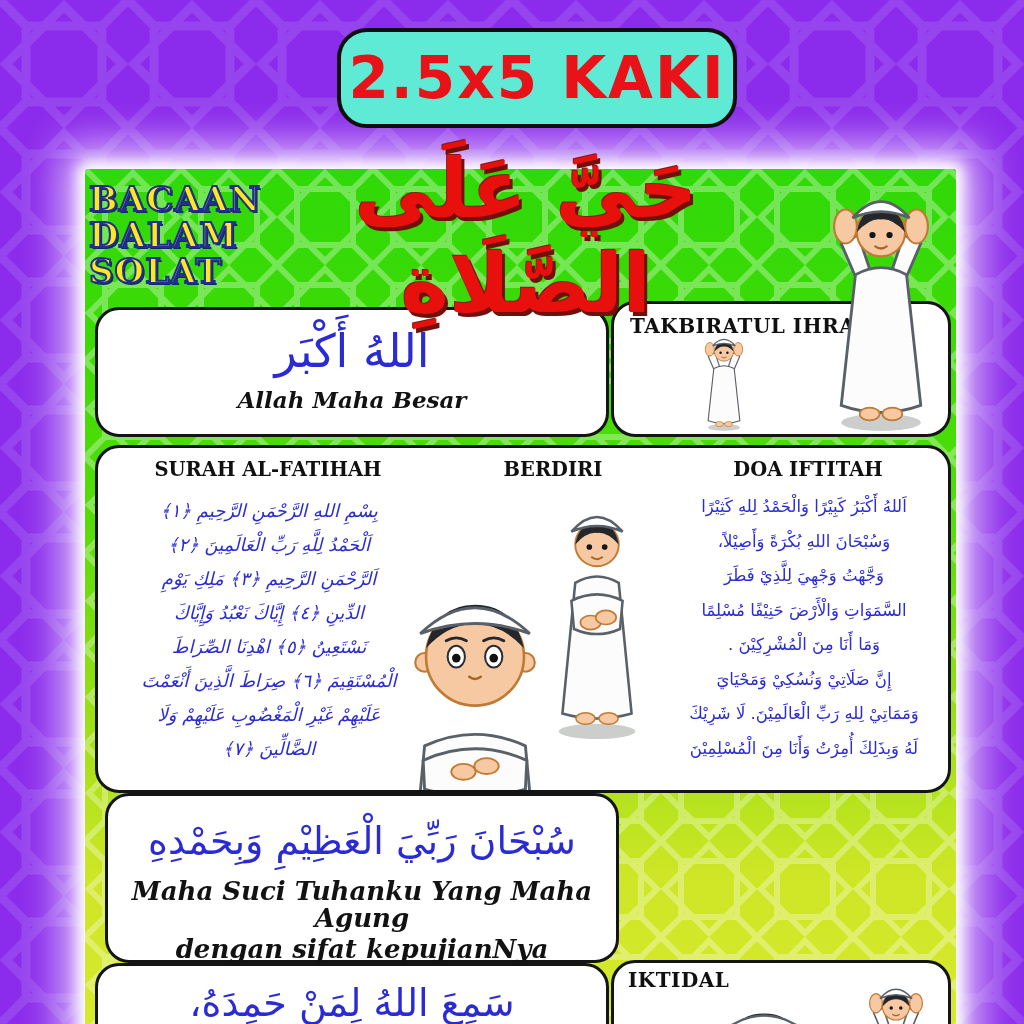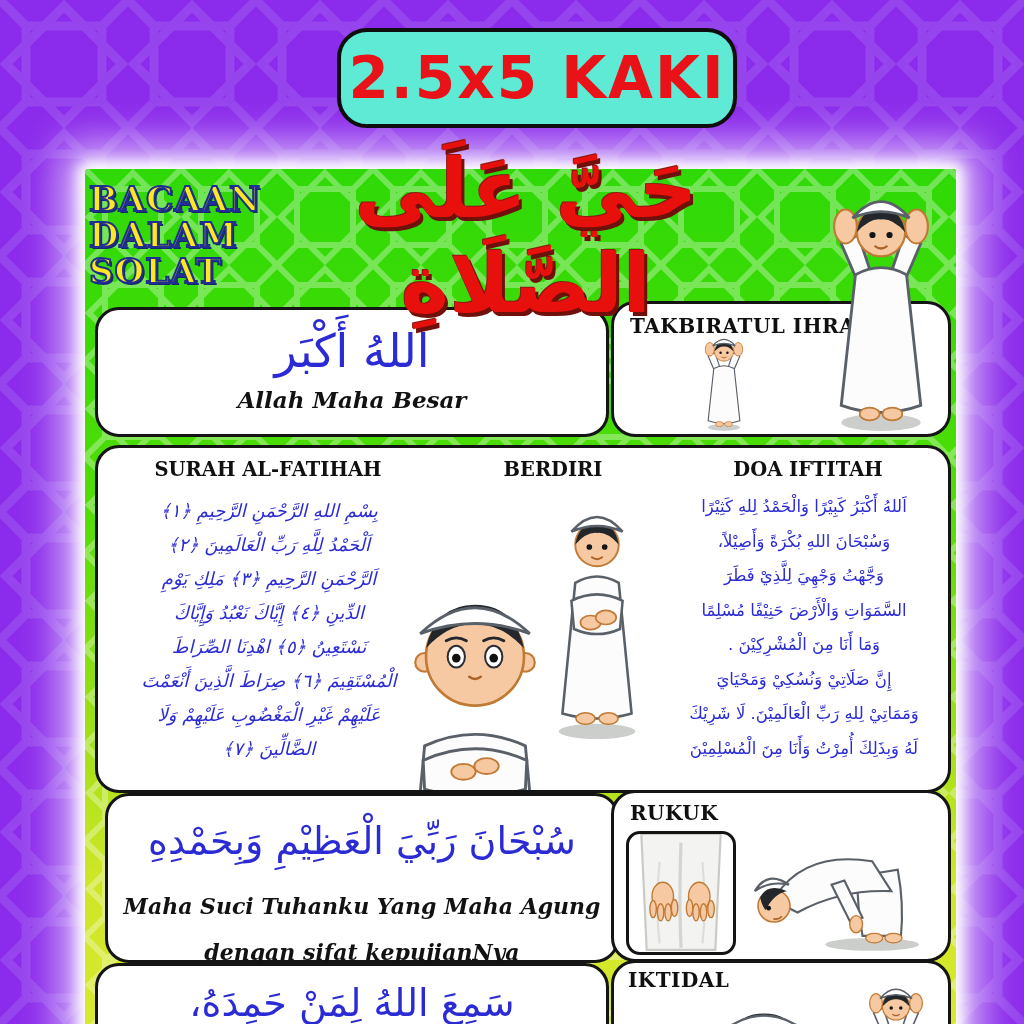--- a/index.html
+++ b/index.html
@@ -47,21 +47,21 @@
   .big-box{left:10px;top:276px;width:850px;height:342px;overflow:hidden;}
   .col-label{position:absolute;font-family:"DejaVu Serif","Liberation Serif",serif;
     font-weight:bold;font-size:19.5px;color:#101010;text-align:center;}
   .fatihah-lines{position:absolute;left:8px;top:46px;width:326px;text-align:center;font-style:italic;}
   .fatihah-lines div{font-size:18px;line-height:34px;white-space:nowrap;}
   .iftitah-lines{position:absolute;left:572px;top:42px;width:268px;text-align:center;}
   .iftitah-lines div{font-size:16.5px;line-height:34.5px;white-space:nowrap;}
   
   .subhana-box{left:20px;top:624px;width:508px;height:164px;text-align:center;}
   .subhana-box .ar{font-size:38px;line-height:66px;margin-top:12px;}
-  .subhana-box .translation{font-size:22px;line-height:27px;margin-top:19px;}
+  .subhana-box .translation{font-size:26px;line-height:27px;margin-top:4px;}
   .rukuk-box{left:526px;top:621px;width:334px;height:166px;overflow:hidden;}
   .rukuk-box .box-label{position:absolute;left:16px;top:8px;}
   .rukuk-inset{position:absolute;left:12px;top:38px;width:104px;height:118px;
     border:3px solid #141414;border-radius:14px;overflow:hidden;background:#fff;}
   
   .sami-box{left:10px;top:794px;width:508px;height:160px;text-align:center;}
   .sami-box .ar{font-size:38px;line-height:58px;margin-top:8px;}
   .iktidal-box{left:526px;top:791px;width:334px;height:168px;overflow:hidden;}
   .iktidal-box .box-label{position:absolute;left:14px;top:5px;}
   
@@ -280,33 +280,20 @@
       <div>وَمَمَاتِيْ لِلهِ رَبِّ الْعَالَمِيْنَ. لَا شَرِيْكَ</div>
       <div>لَهُ وَبِذَلِكَ أُمِرْتُ وَأَنَا مِنَ الْمُسْلِمِيْنَ</div>
     </div>
   </div>
 
   <div class="wbox subhana-box">
     <div class="ar">سُبْحَانَ رَبِّيَ الْعَظِيْمِ وَبِحَمْدِهِ</div>
     <div class="translation">Maha Suci Tuhanku Yang Maha Agung</div>
     <div class="translation">dengan sifat kepujianNya</div>
   </div>
-  <div class="wbox rukuk-box">
-    <div class="box-label">RUKUK</div>
-    <div class="rukuk-inset">
-      <svg viewBox="0 0 90 110" style="width:100%;height:100%;display:block;">
-          <use href="#sym-hands-knees"></use>
-        </svg>
-    </div>
-    <div class="fig" style="left:118px;top:32px;width:212px;height:128px;">
-      <svg viewBox="0 0 180 120">
-          <use href="#sym-boy-bow"></use>
-        </svg>
-    </div>
-  </div>
 
   <div class="wbox sami-box">
     <div class="ar">سَمِعَ اللهُ لِمَنْ حَمِدَهُ،</div>
 
   </div>
   <div class="wbox iktidal-box">
     <div class="box-label">IKTIDAL</div>
     <div class="fig" style="left:64px;top:22px;width:172px;height:132px;">
       <svg viewBox="0 0 170 130">
           <use href="#sym-boy-head-hands"></use>

